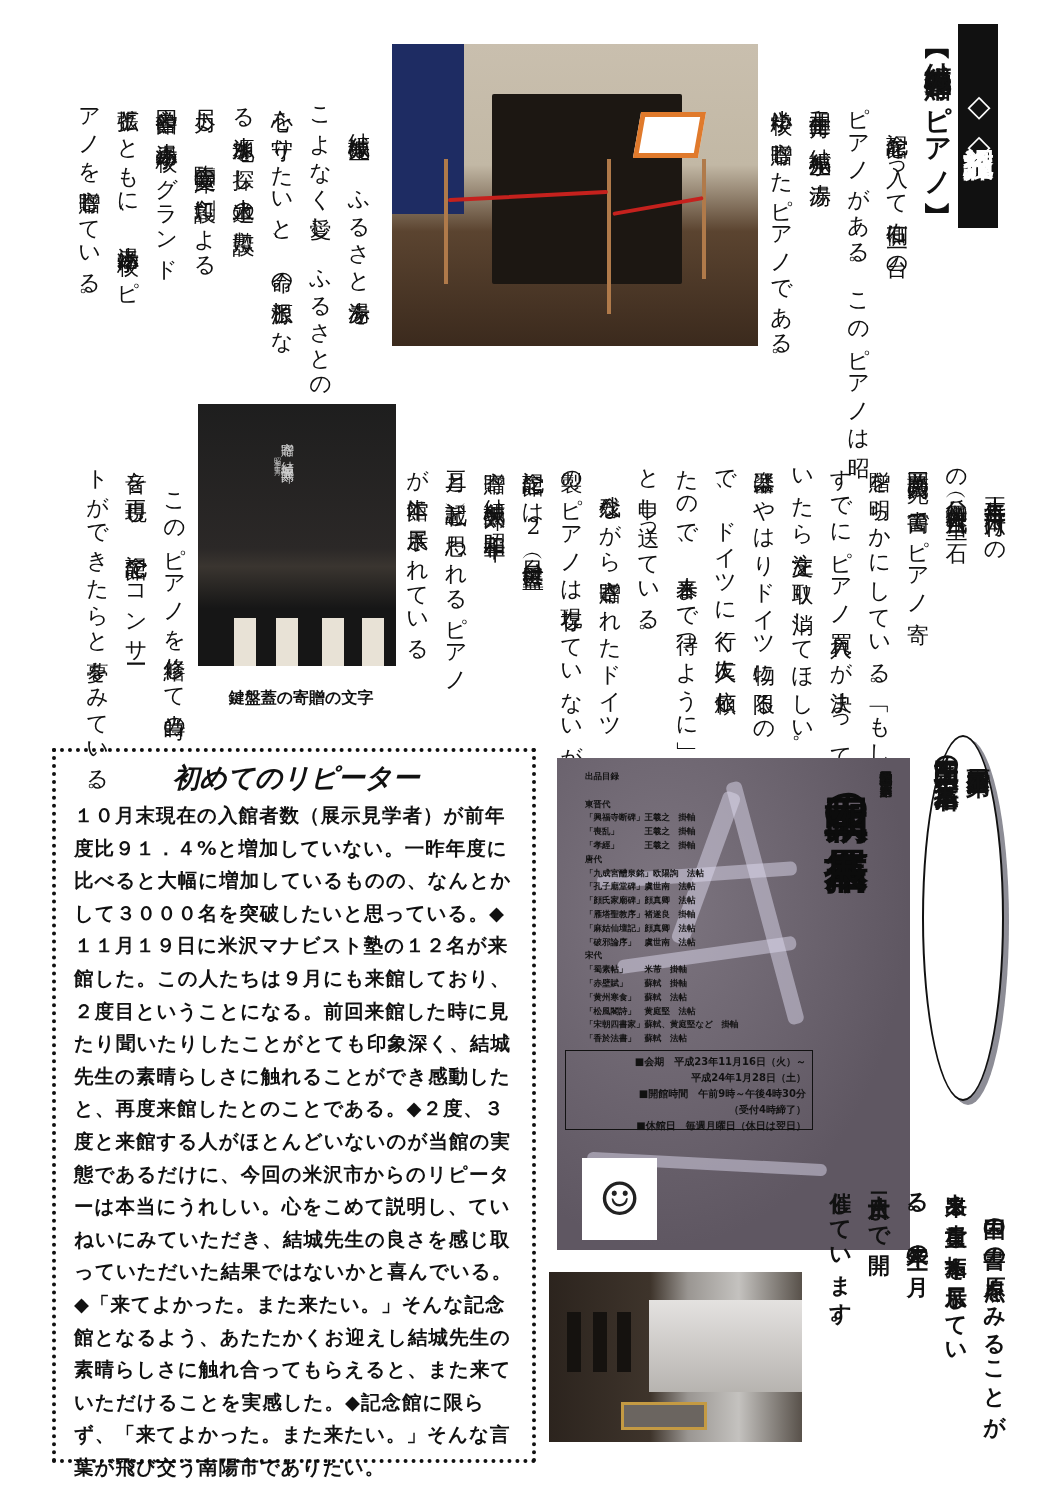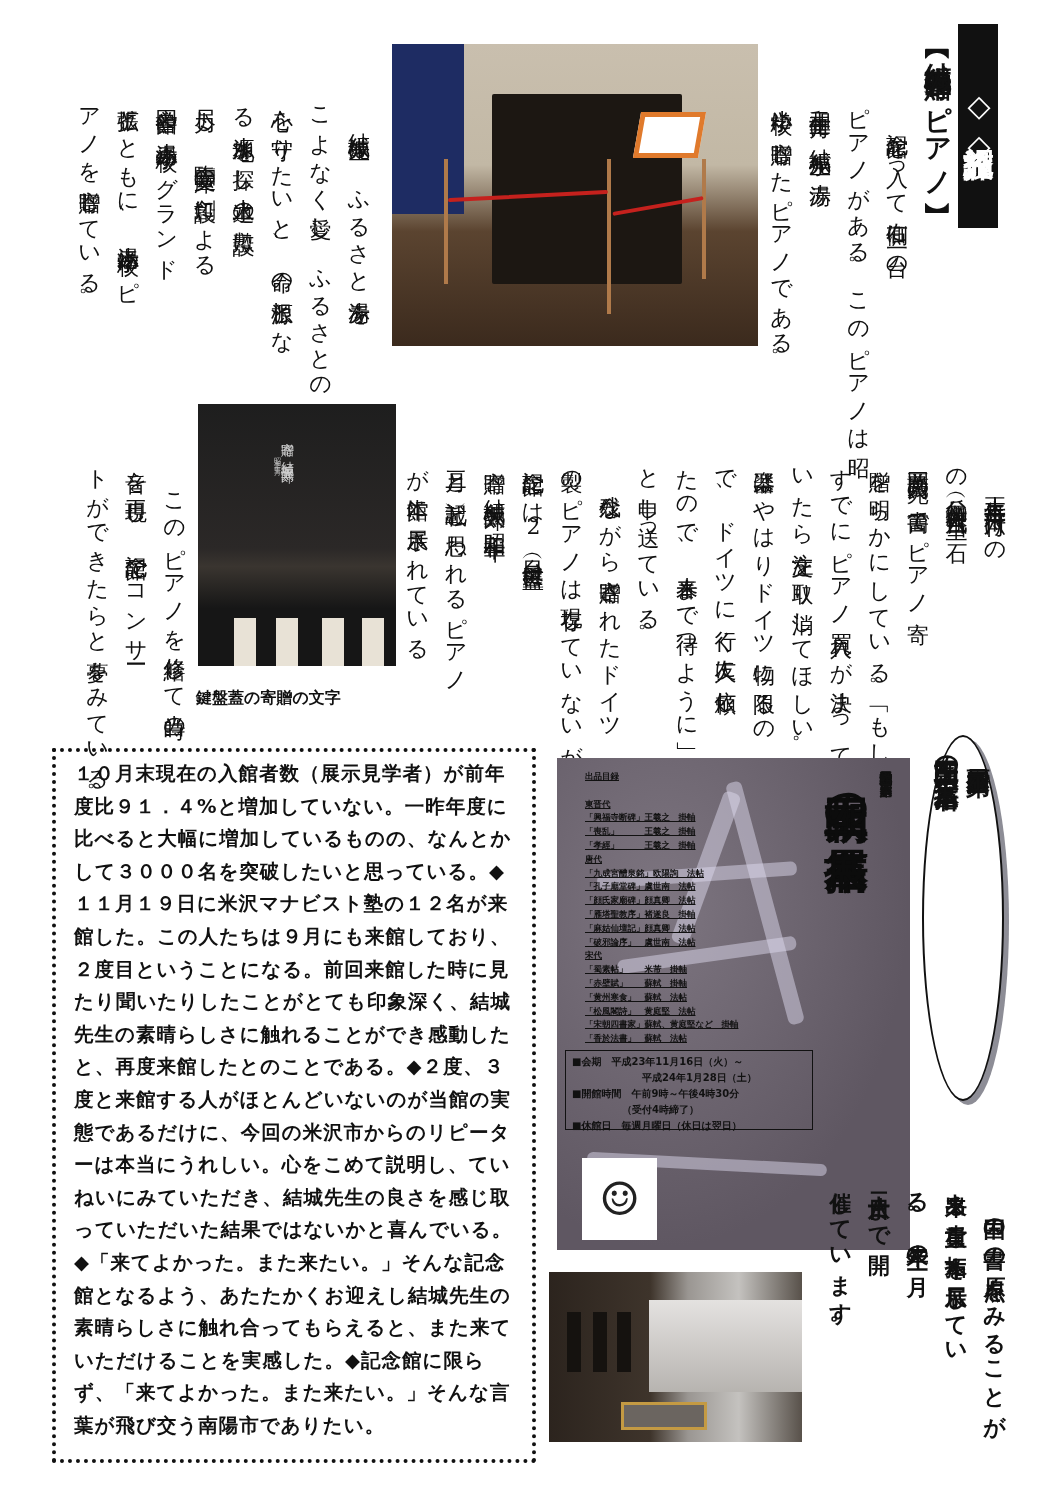--- a/index.html
+++ b/index.html
@@ -48,55 +48,55 @@
     position:absolute; left:80px; top:28px; writing-mode:vertical-rl; text-orientation:upright;
     color:#cfcfcf; font-size:13px; letter-spacing:2px;
   }
   .photo-keys .inscr2 {
     position:absolute; left:74px; top:48px; writing-mode:vertical-rl; text-orientation:upright;
     color:#bdbdbd; font-size:7px; letter-spacing:2px;
   }
   .photo-keys .key { position:absolute; bottom:0; width:22px; height:48px; background:#e8e2d6; }
   .caption {
     position:absolute; left:196px; top:688px; width:210px;
-    font-family:"DejaVu Sans", sans-serif; font-weight:bold; font-size:16px; 
+    font-family:"DejaVu Sans", sans-serif; font-weight:bold; font-size:16px; text-align:center;
   }
   .repeater-box {
     position:absolute; left:52px; top:748px; width:484px; height:715px;
     border:4px dotted #111; box-sizing:border-box;
     padding:6px 14px 0 18px;
     font-family:"DejaVu Sans", sans-serif; font-weight:bold;
   }
   .repeater-title {
     text-align:center; font-size:27px; font-style:italic; margin:2px 0 4px;
   }
   .repeater-body { font-size:19.5px; line-height:32.6px; letter-spacing:1px; }
   .poster-wrap {
     position:absolute; left:557px; top:758px; width:353px; height:492px;
     background: radial-gradient(ellipse at 30% 30%, #7d7580 0%, #5f5762 70%);
     overflow:hidden;
   }
   .poster-wrap .stroke { position:absolute; background:rgba(220,215,235,0.5); border-radius:6px; }
   .poster-list {
     position:absolute; left:28px; top:12px; font-family:"DejaVu Sans", sans-serif; font-weight:bold;
-    font-size:8.5px; line-height:13.8px; color:#111; white-space:pre;text-decoration:underline;
+    font-size:8.5px; line-height:13.8px; color:#111; white-space:pre;
   }
   .poster-title {
     position:absolute; left:268px; top:6px; writing-mode:vertical-rl; text-orientation:upright;
     font-weight:bold; font-size:44px; color:#0c0c0c; letter-spacing:0; line-height:1;
     font-family:"DejaVu Serif", serif;
   }
   .poster-sub {
     position:absolute; left:320px; top:4px; writing-mode:vertical-rl; text-orientation:upright;
     font-weight:bold; font-size:12.5px; color:#111; letter-spacing:0;
   }
   .poster-info {
     position:absolute; left:8px; top:292px; width:248px; height:80px;
     border:1.5px solid #111; font-family:"DejaVu Sans", sans-serif; font-weight:bold;
-    font-size:10px; line-height:16px; color:#111; padding:3px 6px; box-sizing:border-box; white-space:pre;
+    font-size:10px; line-height:16px; color:#111; padding:3px 6px; box-sizing:border-box; white-space:pre;text-align:right;
   }
   .poster-contact {
     position:absolute; left:130px; top:384px; width:130px; height:102px;
     border:1.5px solid #111; font-family:"DejaVu Sans", sans-serif; font-weight:bold;
     font-size:10px; line-height:15px; color:#111; padding:4px 5px; box-sizing:border-box; white-space:pre;
   }
   .poster-portrait {
     position:absolute; left:25px; top:400px; width:75px; height:82px; background:#fff;
     display:flex; align-items:center; justify-content:center; font-size:46px; color:#222;
   }
@@ -186,20 +186,21 @@
 </div>
 <div class="caption">鍵盤蓋の寄贈の文字</div>
 
 <div class="vt body-vt" style="left:78px; top:400px; height:320px;">
   <span>　このピアノを修繕して当時の</span>
   <span>音を再現し、記念館でコンサー</span>
   <span>トができたらと夢をみている。</span>
 </div>
 
 <div class="repeater-box">
+  <div class="repeater-title">初めてのリピーター</div>
   <div class="repeater-body">１０月末現在の入館者数（展示見学者）が前年度比９１．４%と増加していない。一昨年度に比べると大幅に増加しているものの、なんとかして３０００名を突破したいと思っている。◆１１月１９日に米沢マナビスト塾の１２名が来館した。この人たちは９月にも来館しており、２度目ということになる。前回来館した時に見たり聞いたりしたことがとても印象深く、結城先生の素晴らしさに触れることができ感動したと、再度来館したとのことである。◆２度、３度と来館する人がほとんどいないのが当館の実態であるだけに、今回の米沢市からのリピーターは本当にうれしい。心をこめて説明し、ていねいにみていただき、結城先生の良さを感じ取っていただいた結果ではないかと喜んでいる。◆「来てよかった。また来たい。」そんな記念館となるよう、あたたかくお迎えし結城先生の素晴らしさに触れ合ってもらえると、また来ていただけることを実感した。◆記念館に限らず、「来てよかった。また来たい。」そんな言葉が飛び交う南陽市でありたい。</div>
 </div>
 
 <div class="poster-wrap">
   <div class="stroke" style="left:140px; top:30px; width:18px; height:160px; transform:rotate(20deg);"></div>
   <div class="stroke" style="left:40px; top:110px; width:200px; height:14px; transform:rotate(-4deg);"></div>
   <div class="stroke" style="left:60px; top:190px; width:180px; height:14px; transform:rotate(-8deg);"></div>
   <div class="stroke" style="left:200px; top:20px; width:16px; height:250px; transform:rotate(-15deg);"></div>
   <div class="stroke" style="left:30px; top:400px; width:240px; height:12px; transform:rotate(3deg);"></div>
   <div class="poster-list">出品目録

